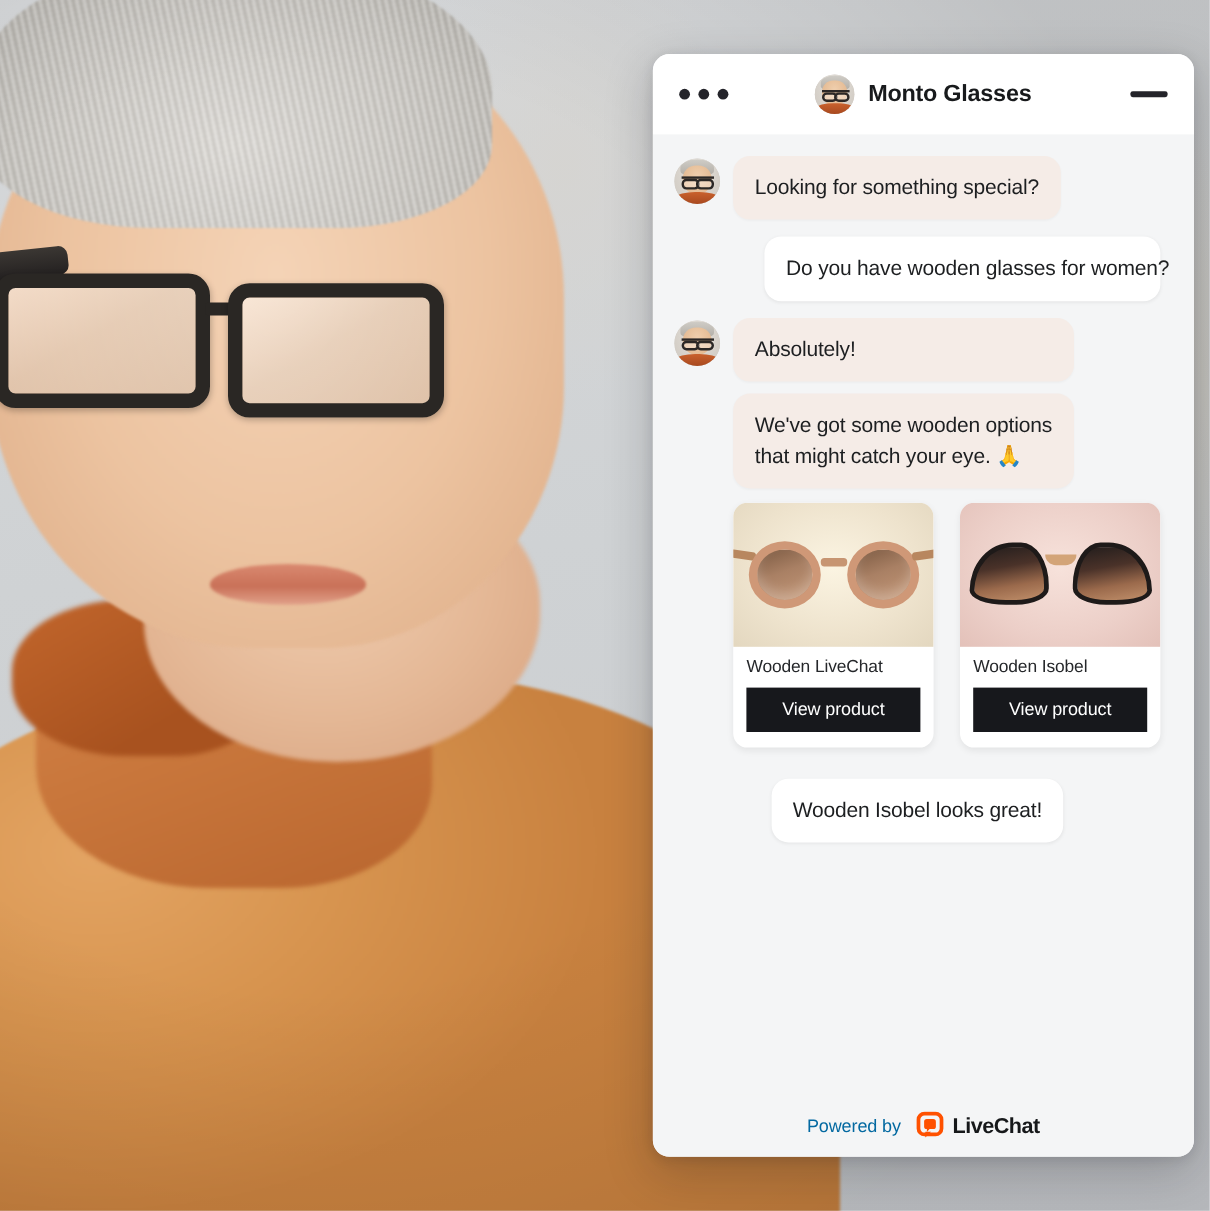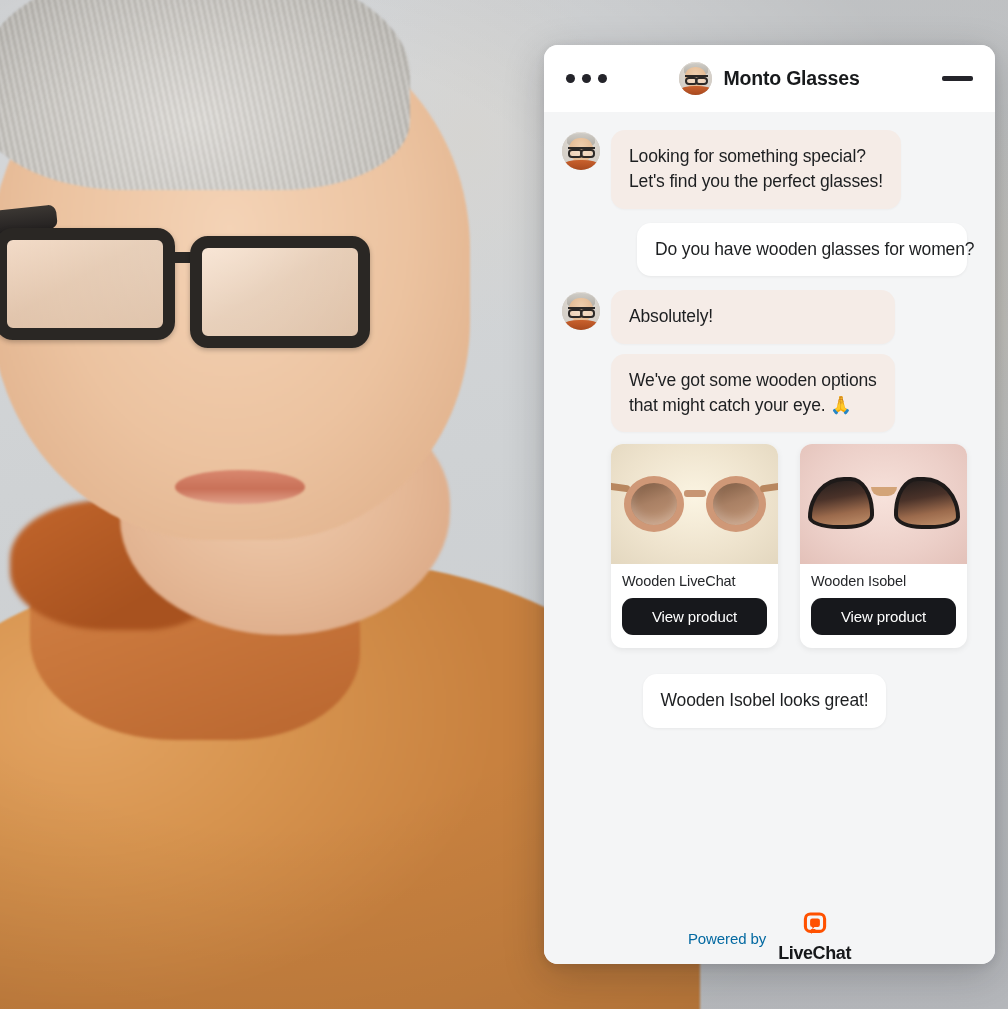--- a/index.html
+++ b/index.html
@@ -189,21 +189,21 @@
   }
   .sg-cat .cl.a { left:0;  border-radius:62% 40% 48% 52% / 88% 78% 30% 26%; }
   .sg-cat .cl.b { right:0; border-radius:40% 62% 52% 48% / 78% 88% 26% 30%; }
   .sg-cat .cb { position:absolute; left:63px; top:14px; width:26px; height:9px;
     background:#d3a478; border-radius:0 0 9px 9px; }
   .card-meta { padding:9px 11px 13px 11px; }
   .card-title { font-size:14.5px; color:#25272a; margin-bottom:9px; letter-spacing:-.1px; }
   .view-btn {
     width:100%; border:none; background:#17181c; color:#fff;
     font-family:"Liberation Sans", sans-serif; font-size:15px;
-    padding:10px 0; border-radius:11px; cursor:pointer; letter-spacing:-.1px;
+    padding:10px 0; border-radius:0; cursor:pointer; letter-spacing:-.1px;
   }
 
   
   .composer-wrap { padding:0 18px 10px 18px; background:#f4f5f6; }
   .composer {
     background:#fff; border-radius:13px; height:66px;
     display:flex; align-items:center; padding:0 20px;
     box-shadow:0 1px 4px rgba(0,0,0,.07);
   }
   .msg-input {
@@ -213,21 +213,21 @@
   .msg-input::placeholder { color:#8d9094; }
   .comp-icons { display:flex; align-items:center; gap:15px; }
   .ic { cursor:pointer; display:block; }
 
   
   .wg-footer {
     height:52px; flex:0 0 52px; display:flex; align-items:center;
     justify-content:center; gap:12px; background:#f4f5f6;
   }
   .pw-text { font-size:15px; color:#0369a1; letter-spacing:-.1px; }
-  .lc-brand { display:flex; align-items:center; gap:7px;flex-direction:column; }
+  .lc-brand { display:flex; align-items:center; gap:7px; }
   .lc-word { font-size:18px; font-weight:700; color:#16181a; letter-spacing:-.4px; }
 </style>
 </head>
 <body>
 
 <div class="photo-bg">
   <div class="photo-room"></div>
   <div class="photo-torso"></div>
   <div class="photo-neck"></div>
   <div class="photo-neck-fold"></div>
@@ -272,21 +272,20 @@
     <div class="row">
       <div class="av av-msg">
         <span class="a-bg"></span>
           <span class="a-hair"></span>
           <span class="a-face"></span>
         <span class="a-glass"></span>
           <span class="a-body"></span>
       </div>
       <div class="bubble in">
         <span class="ln">Looking for something special?</span>
-        <span class="ln">Let's find you the perfect glasses!</span>
       </div>
     </div>
 
     <div class="row out">
       <div class="bubble out">
         <span class="ln">Do you have wooden glasses for women?</span>
       </div>
     </div>
 
     <div class="row">

